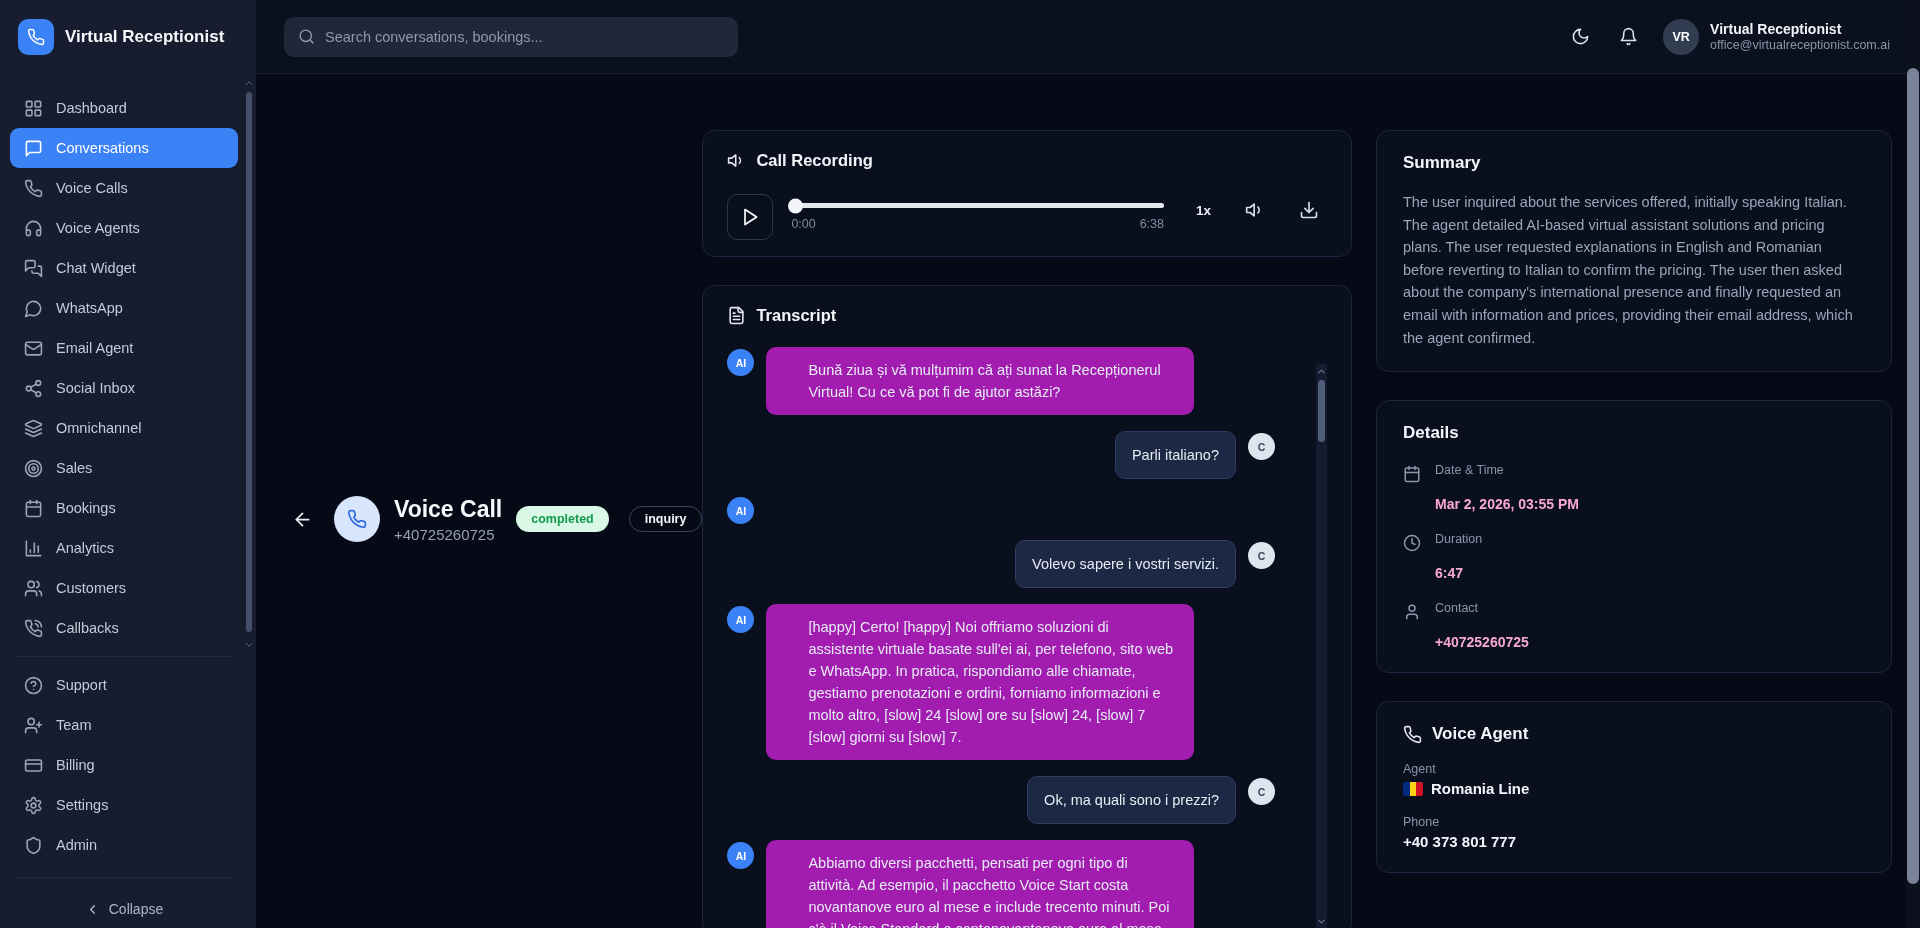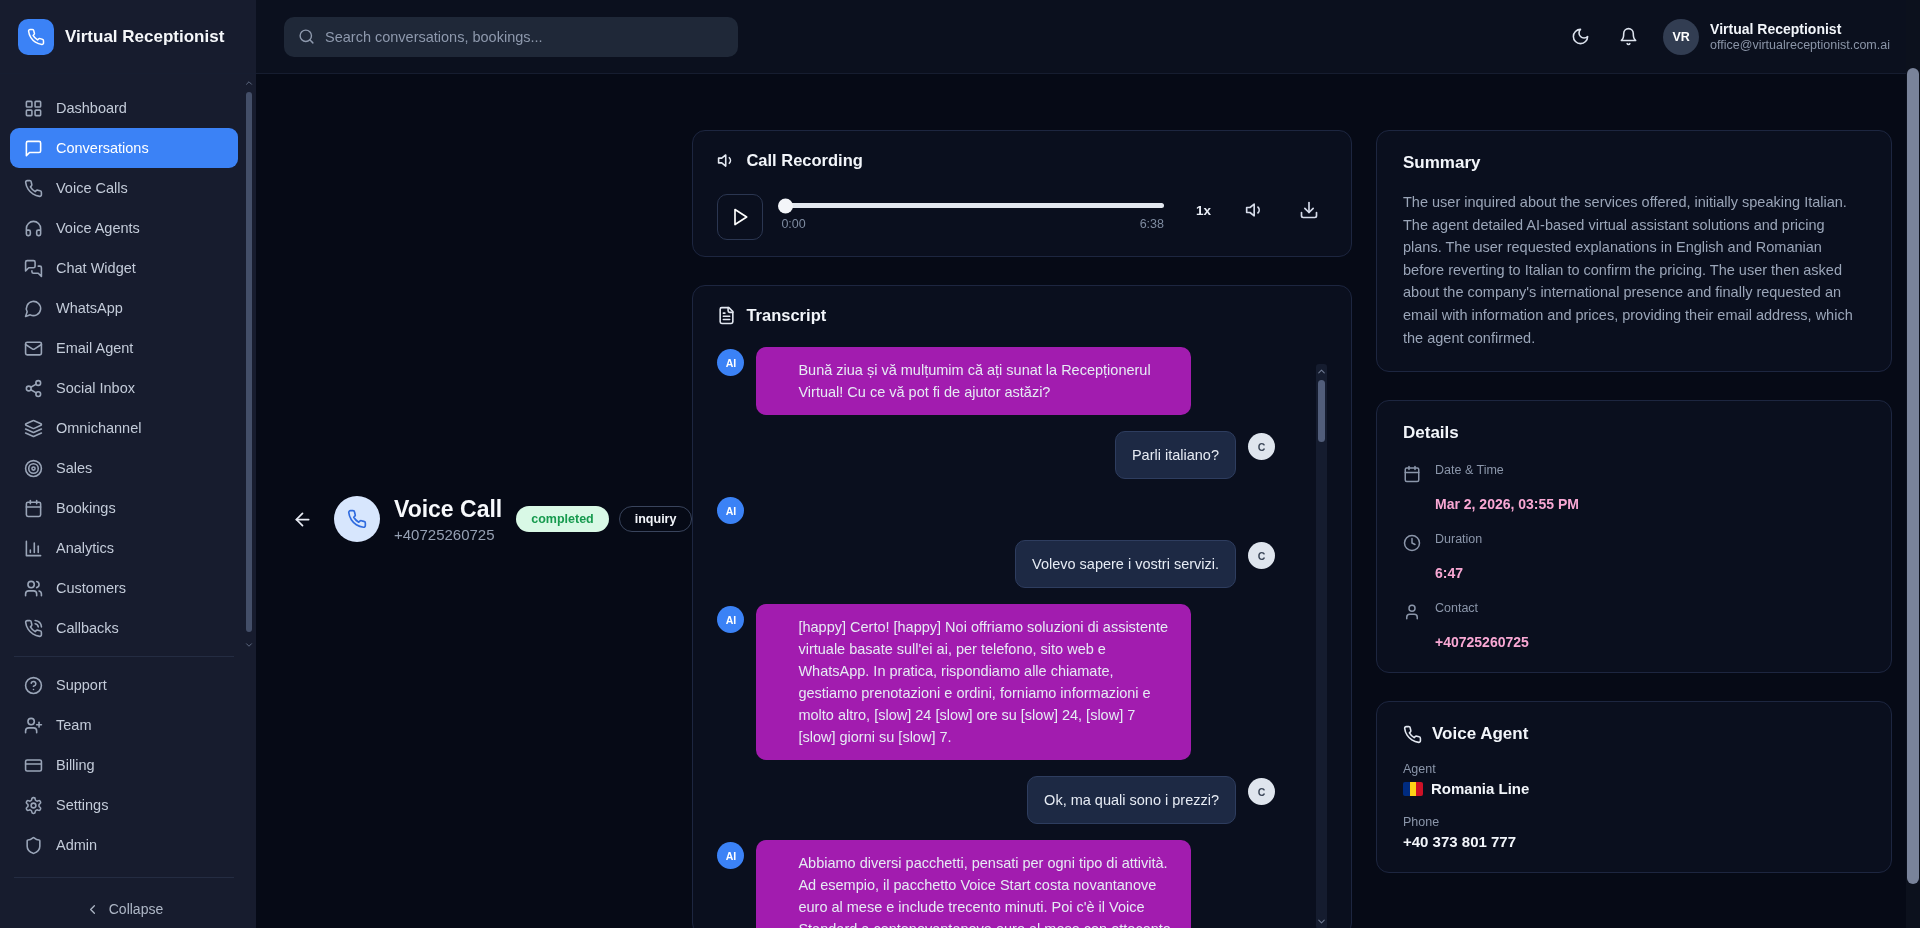--- a/index.html
+++ b/index.html
@@ -58,21 +58,21 @@
   .main { flex:1; min-width:0; padding:28px 28px 0; display:flex; flex-direction:row; }
   .page-header { display:flex; align-items:center; gap:14px; flex:none; }
   .back-btn { width:36px; height:36px; background:none; border:none; color:#e7ebf3;
               display:grid; place-items:center; cursor:pointer; }
   .back-btn svg { width:21px; height:21px; }
   .call-avatar { width:46px; height:46px; border-radius:50%; background:#d7e6fd; color:#2f6bdf;
                  display:grid; place-items:center; flex:none; }
   .call-avatar svg { width:20px; height:20px; }
   .page-title { font-size:23px; font-weight:700; color:#f7f9fc; }
   .page-subtitle { font-size:15px; color:#95a0b3; margin-top:3px; }
-  .badges { margin-left:auto; display:flex; align-items:center; gap:10px; }
+  .badges { margin-left:auto; display:flex; align-items:center; gap:20px; }
   .badge { font-size:12.5px; font-weight:700; padding:6px 15px; border-radius:999px; }
   .badge.success { background:#d9f9e6; color:#169a4e; }
   .badge.outline { border:1px solid #39445c; color:#f3f6fb; padding:5px 15px; }
 
   .content-row { display:flex; gap:24px; margin-top:28px; flex:1; min-height:0; }
   .left-col { flex:1; min-width:0; display:flex; flex-direction:column; }
   .card { background:#0a0f1e; border:1px solid #1d2640; border-radius:13px; }
   .card-title-row { display:flex; align-items:center; gap:10px; color:#f2f5fa;
                     font-size:16.5px; font-weight:700; }
   .card-title-row .ic { color:#e3e8f1; }

